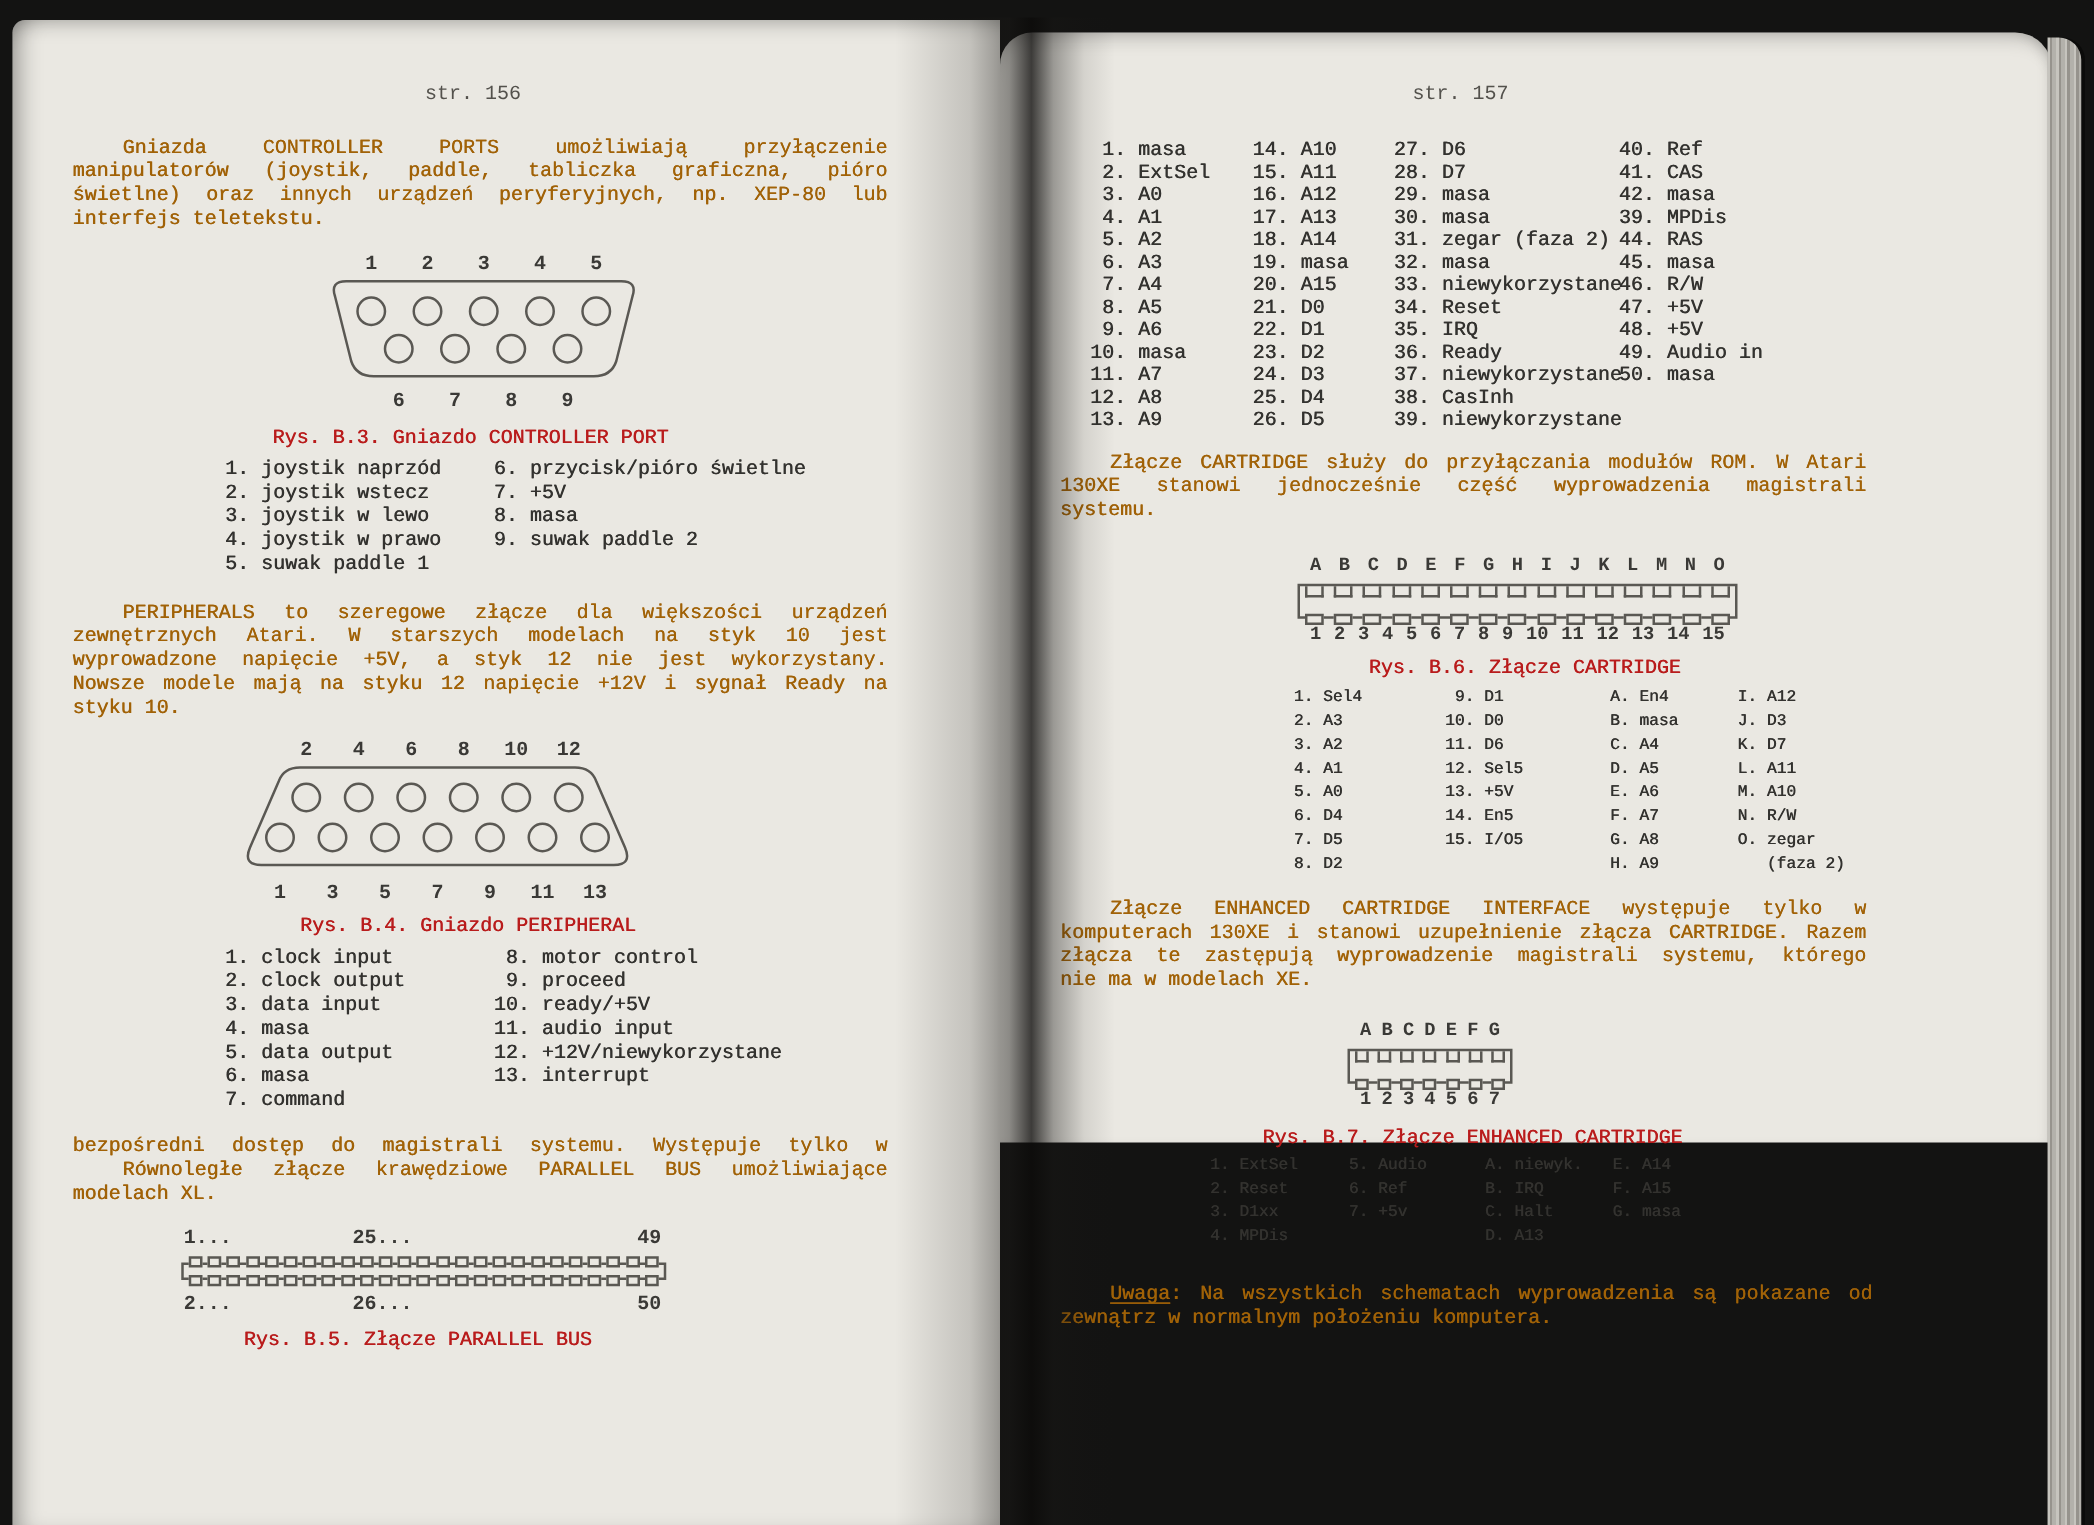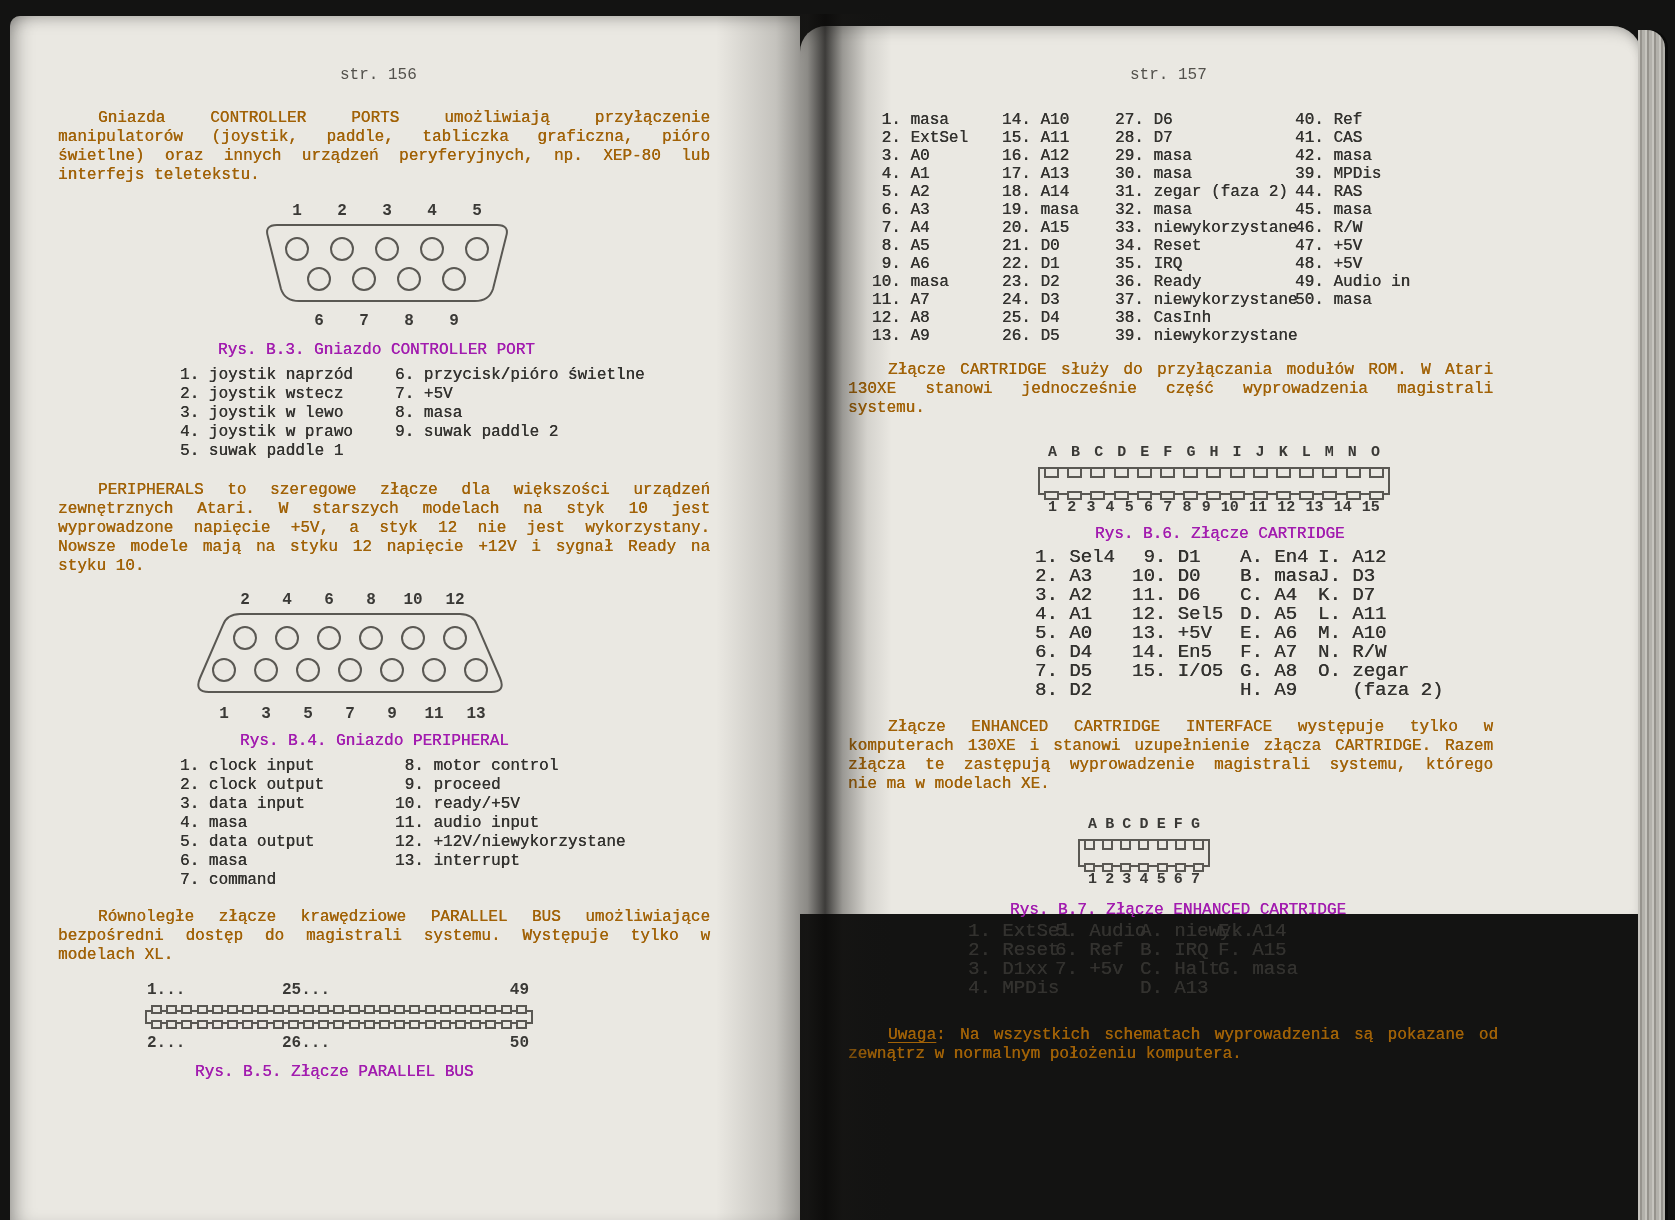--- a/index.html
+++ b/index.html
@@ -42,36 +42,36 @@
   .hdr{color:#53514c;font-size:16px;line-height:19px;white-space:pre;}
   .hdr-l{margin:50px 0 0 330px;}
   .hdr-r{margin:40px 0 0 330px;}
   .para{font-size:16px;line-height:19px;color:#a16207;text-shadow:0.3px 0 0 currentColor;}
   .jl{text-align:justify;text-align-last:justify;}
   .jl-last{text-align:left;text-align-last:left;}
   .indent{text-indent:40px;}
   .para-l{width:652px;margin-left:48px;}
   .para-r{width:645px;margin-left:48px;}
 
-  .caption{font-size:16px;line-height:19px;color:#a21caf;white-space:pre;text-shadow:0.3px 0 0 currentColor;}
+  .caption{font-size:16px;line-height:19px;color:#b91c1c;white-space:pre;text-shadow:0.3px 0 0 currentColor;}
 
   .legend2{display:flex;margin-top:6px;font-size:16px;}
   .legend2 .colA{margin-left:170px;width:215px;}
   .legend2 .colB{width:260px;}
   .legend2 div div, .pinlist div div{line-height:19px;white-space:pre;text-shadow:0.3px 0 0 currentColor;color:#33322f;}
 
   
   .bus-table{display:flex;margin:26px 0 0 72px;font-size:16px;}
   .bus-table .c1{width:130px;}
   .bus-table .c2{width:113px;}
   .bus-table .c3{width:180px;}
   .bus-table .c4{width:150px;}
   .bus-table div div{line-height:18px;white-space:pre;color:#33322f;text-shadow:0.3px 0 0 currentColor;}
 
-  .pinlist{display:flex;font-size:19px;}
+  .pinlist{display:flex;font-size:13px;gap:24px;}
   .cart-legend{margin:4px 0 0 235px;}
   .cart-legend .c1{width:97px;}
   .cart-legend .c2{width:108px;}
   .cart-legend .c3{width:78px;}
   .cart-legend .c4{width:90px;}
   .enh-legend{margin:2px 0 0 168px;}
   .enh-legend .c1{width:87px;}
   .enh-legend .c2{width:85px;}
   .enh-legend .c3{width:78px;}
   .enh-legend .c4{width:80px;}
@@ -223,22 +223,22 @@
         <div> 8. motor control</div>
         <div> 9. proceed</div>
         <div>10. ready/+5V</div>
         <div>11. audio input</div>
         <div>12. +12V/niewykorzystane</div>
         <div>13. interrupt</div>
       </div>
   </div>
 
   <div class="para para-l" style="margin-top:18px;">
+    <div class="jl">bezpośredni dostęp do magistrali systemu. Występuje tylko w</div>
     <div class="jl indent">Równoległe złącze  krawędziowe  PARALLEL  BUS  umożliwiające</div>
-    <div class="jl">bezpośredni dostęp do magistrali systemu. Występuje tylko w</div>
     <div class="jl jl-last">modelach XL.</div>
   </div>
 
   <div class="edge-fig b5-fig">
     <div class="b5-labels">
       <span class="lab1">1...</span>
       <span class="lab2">25...</span>
       <span class="lab3">49</span>
     </div>
     <div class="b5-bar">

